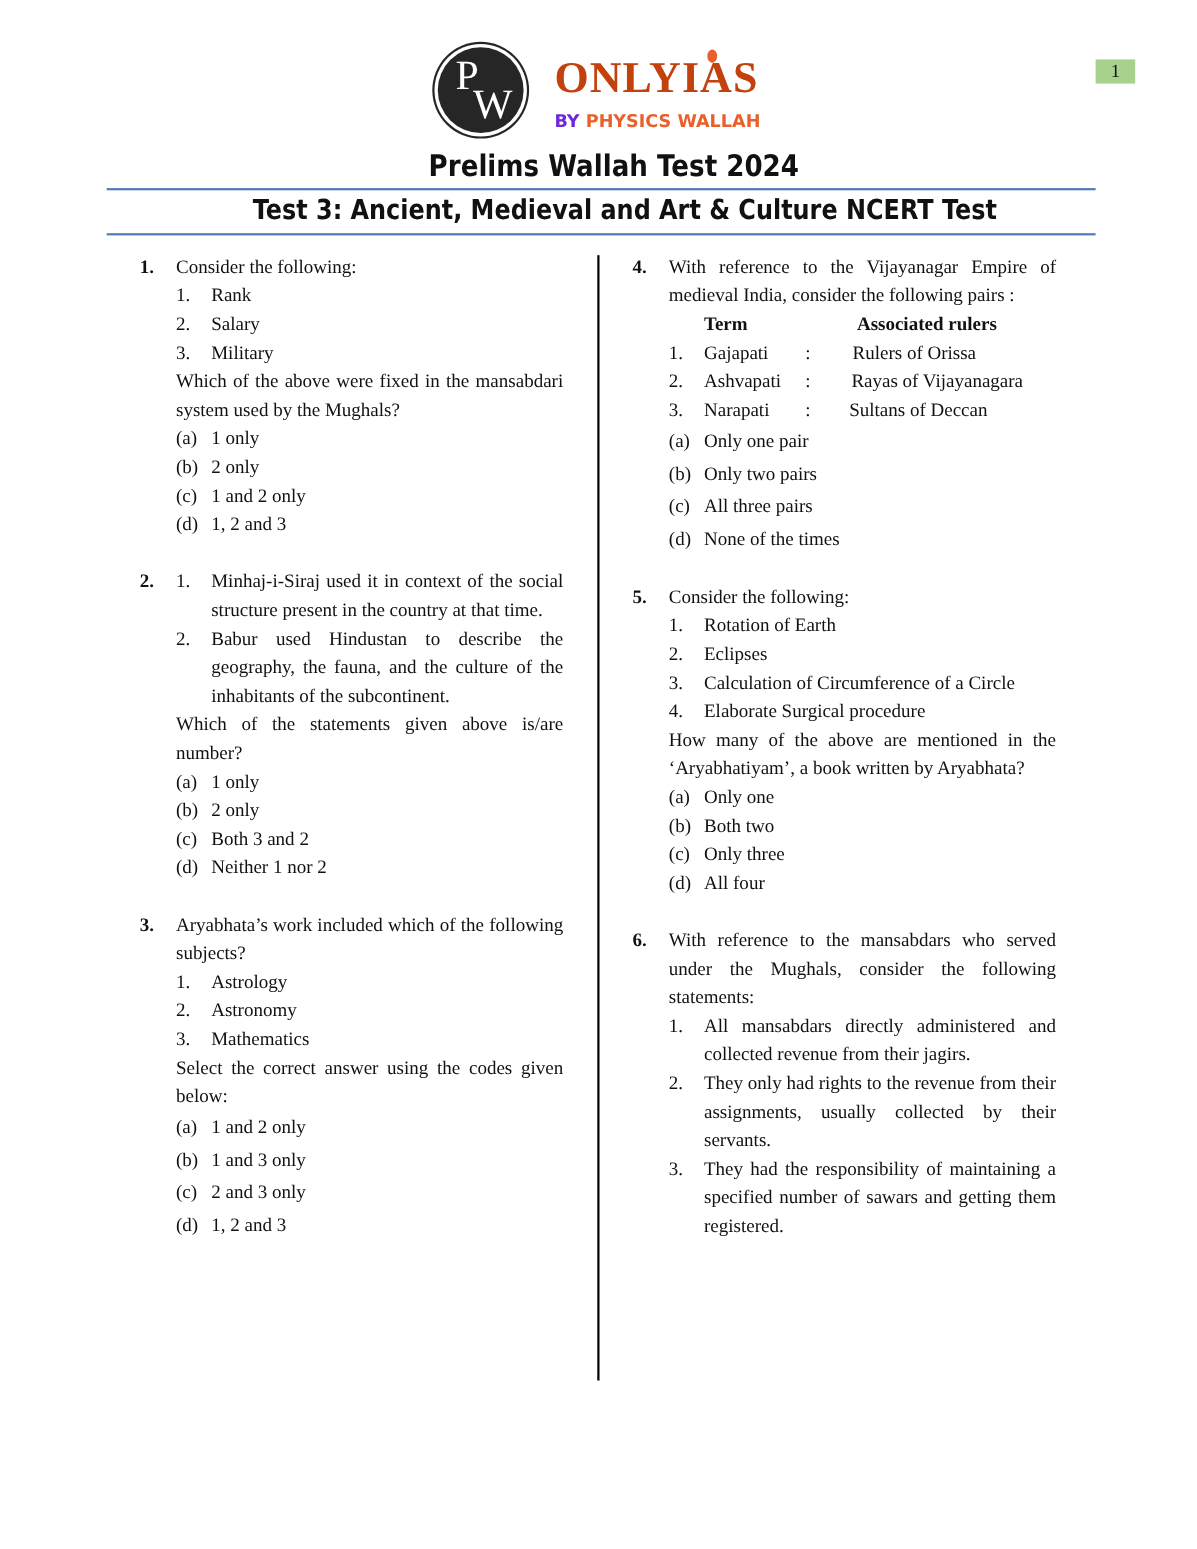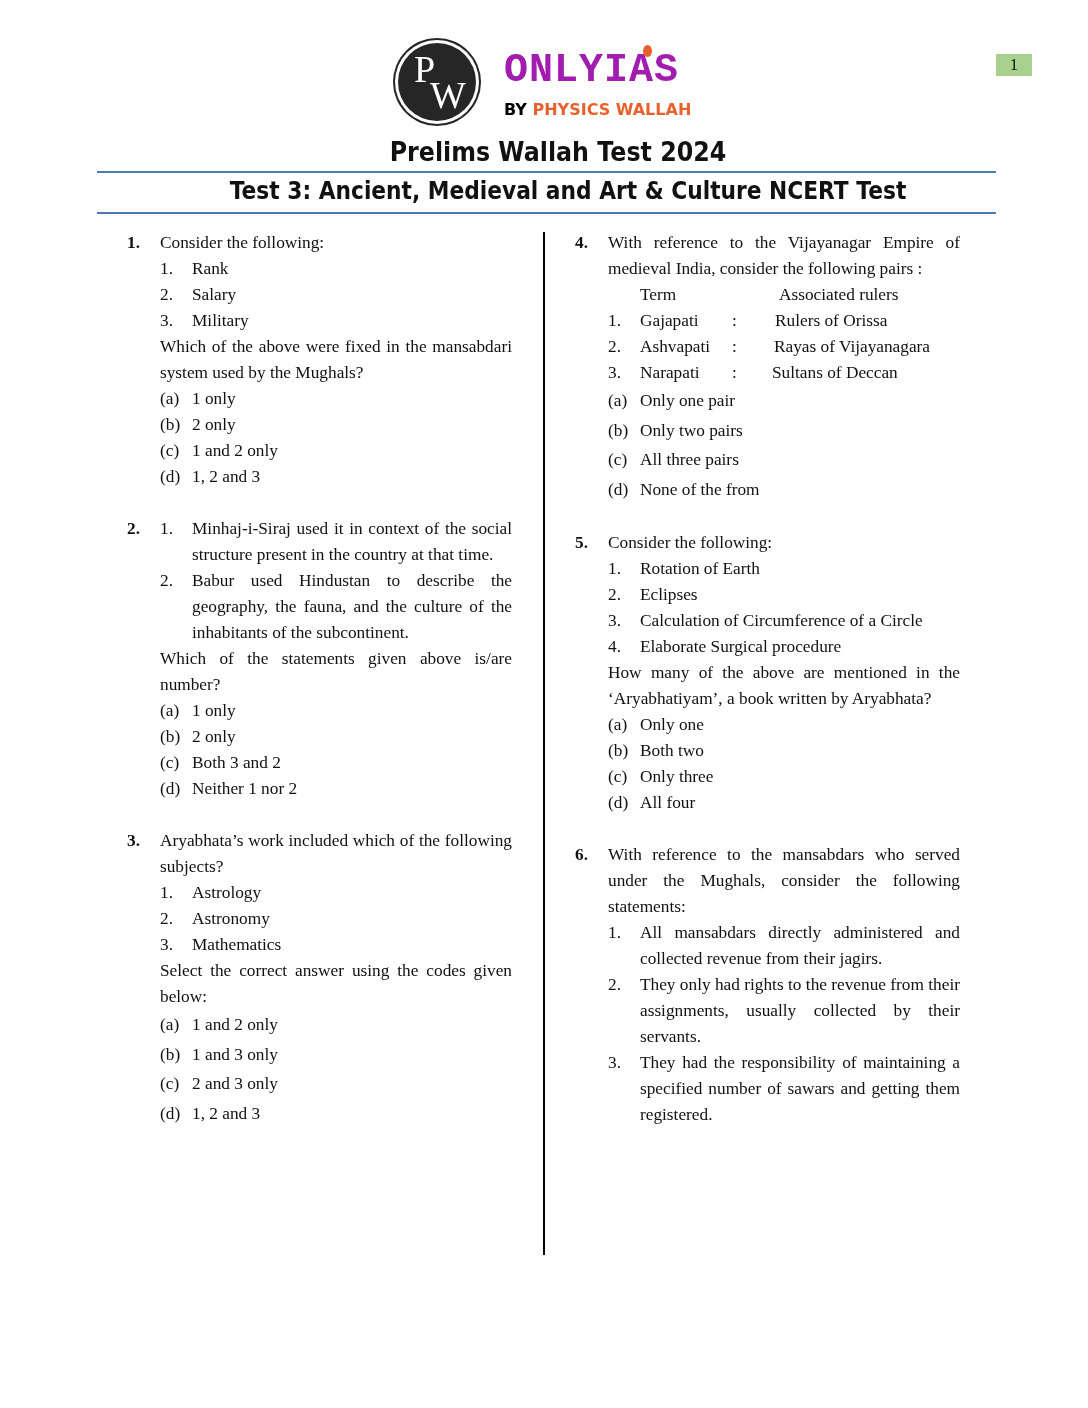--- a/index.html
+++ b/index.html
@@ -2,43 +2,43 @@
 <html><head>
 <meta charset="utf-8">
 <style>
   html, body { margin: 0; padding: 0; background: #ffffff; }
   body { width: 1088px; height: 1408px; position: relative; overflow: hidden; font-family: "Liberation Serif", serif; color: #111; }
   .page-num { position: absolute; left: 996px; top: 54px; width: 36px; height: 22px; background: #a9d18e; font-size: 17px; text-align: center; line-height: 22px; }
   .logo { position: absolute; left: 398px; top: 43px; width: 310px; height: 82px; }
   .logo-circle { position: absolute; left: 0; top: 0; width: 78px; height: 78px; border-radius: 50%; background: #262626; box-shadow: 0 0 0 3px #fff, 0 0 0 5px #262626; }
   .logo-circle .p { position: absolute; left: 16px; top: 4px; color: #fff; font-size: 38px; font-family: "Liberation Serif", serif; }
   .logo-circle .w { position: absolute; left: 32px; top: 30px; color: #fff; font-size: 38px; font-family: "Liberation Serif", serif; }
-  .logo-brand { position: absolute; left: 106px; top: 6px; font-family: Liberation Mono, monospace; font-weight: bold; font-size: 40px; letter-spacing: 1px; color: #a21caf; line-height: 44px; }
+  .logo-brand { position: absolute; left: 106px; top: 6px; font-family: Liberation Serif, serif; font-weight: bold; font-size: 40px; letter-spacing: 1px; color: #c2410c; line-height: 44px; }
   .logo-brand .dot { position: absolute; left: 139px; top: -4px; width: 9px; height: 12px; border-radius: 50%; background: #e8612c; }
   .logo-sub { position: absolute; left: 106px; top: 58px; font-family: "DejaVu Sans", sans-serif; font-weight: bold; font-size: 16px; line-height: 18px; white-space: nowrap; }
-  .logo-sub .by { color: #000000; }
+  .logo-sub .by { color: #6d28d9; }
   .logo-sub .pw { color: #e8612c; }
 
   .title1 { position: absolute; left: 0; width: 1116px; top: 136px; text-align: center; font-family: "DejaVu Sans", sans-serif; font-weight: bold; font-size: 27px; transform: scaleX(0.88); letter-spacing: 0px; }
   .rule { position: absolute; left: 97px; width: 899px; height: 2px; background: #4f7ab8; }
   .title2 { position: absolute; left: 0; width: 1136px; top: 176px; text-align: center; font-family: "DejaVu Sans", sans-serif; font-weight: bold; font-size: 25px; transform: scaleX(0.87); }
   .divider { position: absolute; left: 543px; top: 232px; width: 2px; height: 1023px; background: #000; }
 
   .col { position: absolute; top: 230px; width: 352px; font-size: 17.3px; line-height: 26px; }
   .col.left { left: 160px; }
   .col.right { left: 608px; }
   .q { position: relative; margin-bottom: 26px; }
   .qnum { position: absolute; left: -33px; top: 0; font-weight: bold; }
   .stem { text-align: justify; text-align-last: left; }
   .item { position: relative; padding-left: 32px; text-align: justify; }
   .item .n { position: absolute; left: 0; top: 0; }
   .opt { position: relative; padding-left: 32px; }
   .opt .n { position: absolute; left: 0; top: 0; }
   .opt.tall { line-height: 29.5px; }
-  .pairs-head { position: relative; height: 26px; font-weight: normal; }
+  .pairs-head { position: relative; height: 26px; font-weight: bold; }
   .pairs-head .a { position: absolute; left: 32px; }
   .pairs-head .b { position: absolute; left: 171px; }
   .pair { position: relative; height: 26px; }
   .pair .n { position: absolute; left: 0; }
   .pair .t { position: absolute; left: 32px; }
   .pair .c { position: absolute; left: 124px; }
   .pair .r { position: absolute; left: 165px; white-space: nowrap; }
 </style>
 </head>
 <body>
@@ -129,21 +129,21 @@
       </div>
     <div class="pair">
         <span class="n">3.</span>
         <span class="t">Narapati</span>
         <span class="c">:</span>
         <span class="r" style="left:164px">Sultans of Deccan</span>
       </div>
     <div class="opt tall"><span class="n">(a)</span><span>Only one pair</span></div>
     <div class="opt tall"><span class="n">(b)</span><span>Only two pairs</span></div>
     <div class="opt tall"><span class="n">(c)</span><span>All three pairs</span></div>
-    <div class="opt tall"><span class="n">(d)</span><span>None of the from</span></div>
+    <div class="opt tall"><span class="n">(d)</span><span>None of the times</span></div>
   </div>
 
   <div class="q">
     <span class="qnum">5.</span>
     <div class="stem">Consider the following:</div>
     <div class="item"><span class="n">1.</span><span>Rotation of Earth</span></div>
     <div class="item"><span class="n">2.</span><span>Eclipses</span></div>
     <div class="item" style="white-space:nowrap"><span class="n">3.</span><span>Calculation of Circumference of a Circle</span></div>
     <div class="item"><span class="n">4.</span><span>Elaborate Surgical procedure</span></div>
     <div class="stem">How many of the above are mentioned in the ‘Aryabhatiyam’, a book written by Aryabhata?</div>

